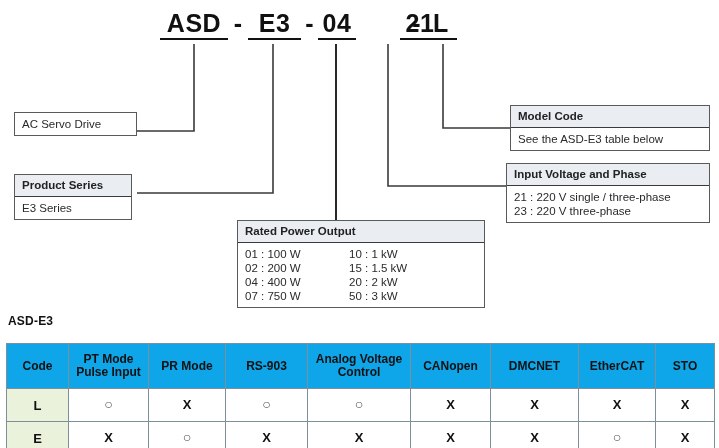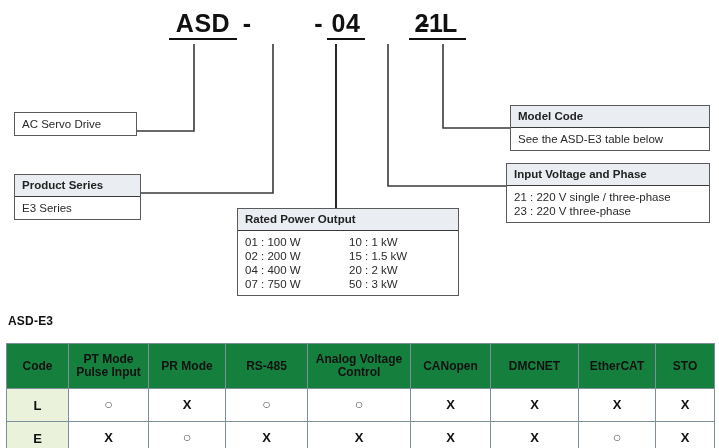--- a/index.html
+++ b/index.html
@@ -12,21 +12,21 @@
     height: 448px;
     position: relative;
     font-family: "Liberation Sans", sans-serif;
     color: #1a1a1a;
     overflow: hidden;
   }
 
   
   #model-code-row {
     position: absolute;
-    left: 9px;
+    left: 0;
     top: 8px;
     width: 679px;
     height: 36px;
   }
   .code-seg {
     position: absolute;
     top: 0;
     height: 30px;
     font-size: 25px;
     font-weight: bold;
@@ -117,21 +117,21 @@
     table-layout: fixed;
   }
   #asd-table th, #asd-table td {
     border: 1px solid #7d8f98;
     text-align: center;
     vertical-align: middle;
     font-size: 12px;
     color: #111111;
   }
   #asd-table th {
-    background: #15803d;
+    background: #0ea5e9;
     font-weight: bold;
     height: 40px;
     line-height: 13px;
     padding: 2px 2px;
   }
   #asd-table td {
     height: 30px;
     background: #ffffff;
     font-weight: normal;
   }
@@ -146,20 +146,21 @@
     line-height: 13px;
   }
   .mark-o { color: #555555; font-size: 14px; }
   .mark-x { color: #111111; font-weight: bold; }
 </style>
 </head>
 <body>
 
 <div id="model-code-row">
     <div class="code-seg underlined" style="left: 160px; width: 68px;">ASD</div>
+    <div class="code-seg underlined" style="left: 248px; width: 53px;">E3</div>
     <div class="code-seg underlined" style="left: 318px; width: 38px;">04</div>
     <div class="code-seg underlined" style="left: 368px; width: 40px; margin-left: 32px;">21</div>
     <div class="code-seg underlined" style="left: 425px; width: 32px;">L</div>
     <div class="dash" style="left: 228px; width: 20px;">-</div>
     <div class="dash" style="left: 301px; width: 17px;">-</div>
     <div class="dash" style="left: 408px; width: 17px;">-</div>
   </div>
 
 <svg id="connectors" viewBox="0 0 719 320" width="719" height="320">
 
@@ -173,28 +174,28 @@
 
   <path d="M443,44 L443,128 L510,128" fill="none" stroke="#3a3a3a" stroke-width="1.6"></path>
 </svg>
 
 <div class="info-box" style="left:14px; top:112px; width:123px;">
   <div class="box-body">
     <span class="line">AC Servo Drive</span>
   </div>
 </div>
 
-<div class="info-box" style="left:14px; top:174px; width:127px;">
+<div class="info-box" style="left:14px; top:174px; width:118px;">
   <div class="box-title">Product Series</div>
   <div class="box-body">
     <span class="line">E3 Series</span>
   </div>
 </div>
 
-<div class="info-box" style="left:237px; top:208px; width:222px;">
+<div class="info-box" style="left:237px; top:220px; width:248px;">
   <div class="box-title">Rated Power Output</div>
   <div class="box-body">
     <div class="power-cols">
       <div class="col">
         <span class="line">01 : 100 W</span>
         <span class="line">02 : 200 W</span>
         <span class="line">04 : 400 W</span>
         <span class="line">07 : 750 W</span>
       </div>
       <div class="col">
@@ -242,21 +243,21 @@
           <span style="display: block;">Code</span>
         </th>
       <th>
           <span style="display: block;">PT Mode</span>
           <span style="display: block;">Pulse Input</span>
         </th>
       <th>
           <span style="display: block;">PR Mode</span>
         </th>
       <th>
-          <span style="display: block;">RS-485</span>
+          <span style="display: block;">RS-903</span>
         </th>
       <th>
           <span style="display: block;">Analog Voltage</span>
           <span style="display: block;">Control</span>
         </th>
       <th>
           <span style="display: block;">CANopen</span>
         </th>
       <th>
           <span style="display: block;">DMCNET</span>

